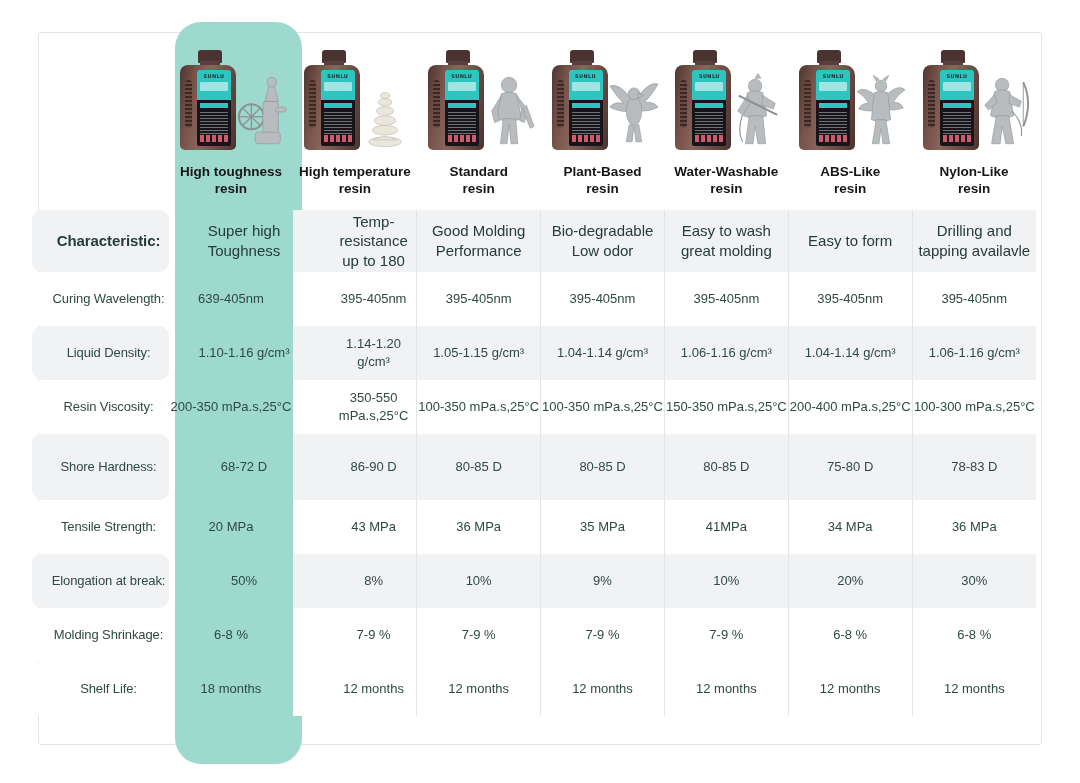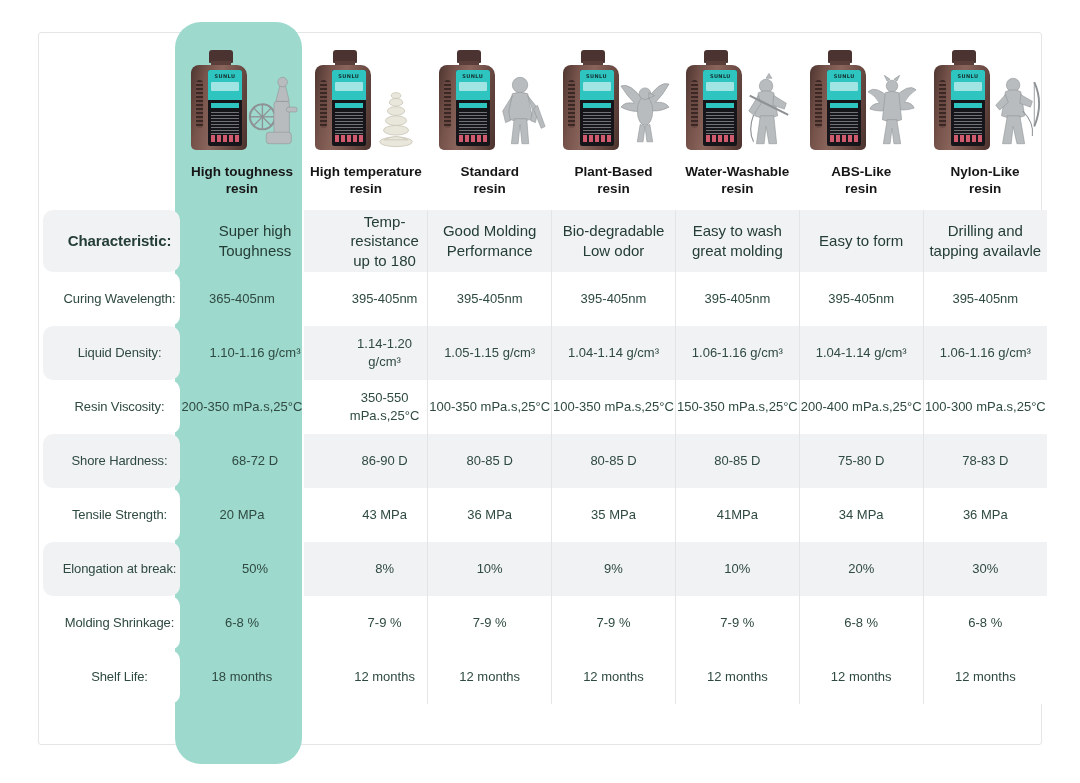--- a/index.html
+++ b/index.html
@@ -18,21 +18,21 @@
     left: 175px; top: 22px;
     width: 127px; height: 742px;
     background: #9ed9cd;
     border-radius: 26px;
     z-index: 1;
   }
 
   
   .cmp-table {
     position: absolute;
-    left: 43px; top: 32px;
+    left: 32px; top: 32px;
     width: 1004px;
     border-collapse: collapse;
     z-index: 2;
     table-layout: fixed;
   }
   .cmp-table td, .cmp-table th { padding: 0; }
 
   
   col.c-label { width: 137px; }
   col.c-col   { width: 123.8px; }
@@ -426,21 +426,21 @@
           <td class="cell hl"><span>Super high</span><br><span>Toughness</span></td>
           <td class="cell after-hl"><span>Temp-resistance</span><br><span>up to 180</span></td>
           <td class="cell"><span>Good Molding</span><br><span>Performance</span></td>
           <td class="cell"><span>Bio-degradable</span><br><span>Low odor</span></td>
           <td class="cell"><span>Easy to wash</span><br><span>great molding</span></td>
           <td class="cell"><span>Easy to form</span></td>
           <td class="cell"><span>Drilling and</span><br><span>tapping availavle</span></td>
         </tr>
         <tr class="plain" style="height:54px">
           <td class="rowlabel cell first-data ">Curing Wavelength:</td>
-          <td class="cell hl"><span>365-405nm</span></td>
+          <td class="cell hl"><span>639-405nm</span></td>
           <td class="cell after-hl"><span>395-405nm</span></td>
           <td class="cell"><span>395-405nm</span></td>
           <td class="cell"><span>395-405nm</span></td>
           <td class="cell"><span>395-405nm</span></td>
           <td class="cell"><span>395-405nm</span></td>
           <td class="cell"><span>395-405nm</span></td>
         </tr>
         <tr class="stripe" style="height:54px">
           <td class="rowlabel cell first-data ">Liquid Density:</td>
           <td class="cell hl"><span>1.10-1.16 g/cm³</span></td>
@@ -454,21 +454,21 @@
         <tr class="plain" style="height:54px">
           <td class="rowlabel cell first-data ">Resin Viscosity:</td>
           <td class="cell hl"><span>200-350 mPa.s,25°C</span></td>
           <td class="cell after-hl"><span>350-550 mPa.s,25°C</span></td>
           <td class="cell"><span>100-350 mPa.s,25°C</span></td>
           <td class="cell"><span>100-350 mPa.s,25°C</span></td>
           <td class="cell"><span>150-350 mPa.s,25°C</span></td>
           <td class="cell"><span>200-400 mPa.s,25°C</span></td>
           <td class="cell"><span>100-300 mPa.s,25°C</span></td>
         </tr>
-        <tr class="stripe" style="height:54px">
+        <tr class="stripe" style="height:66px">
           <td class="rowlabel cell first-data ">Shore Hardness:</td>
           <td class="cell hl"><span>68-72 D</span></td>
           <td class="cell after-hl"><span>86-90 D</span></td>
           <td class="cell"><span>80-85 D</span></td>
           <td class="cell"><span>80-85 D</span></td>
           <td class="cell"><span>80-85 D</span></td>
           <td class="cell"><span>75-80 D</span></td>
           <td class="cell"><span>78-83 D</span></td>
         </tr>
         <tr class="plain" style="height:54px">

